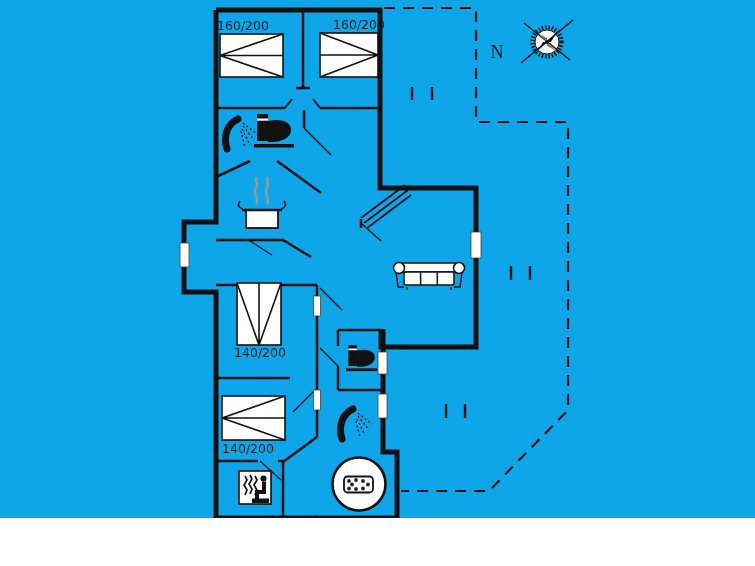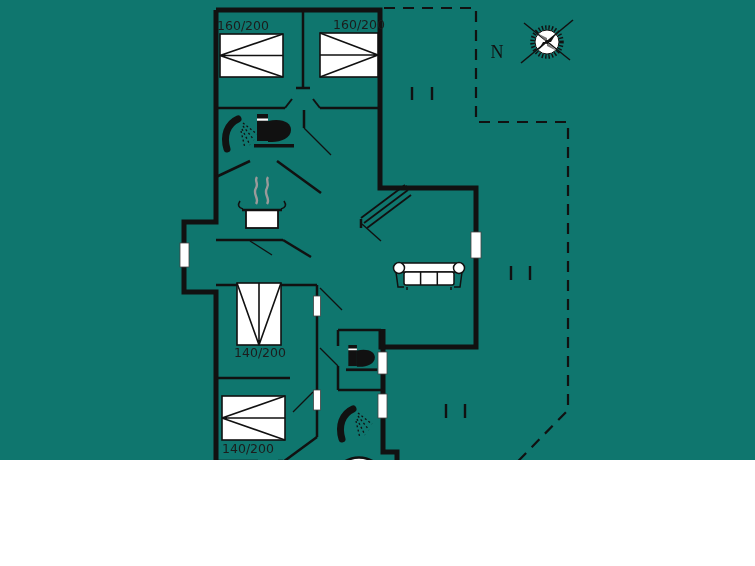--- a/index.html
+++ b/index.html
@@ -1,17 +1,17 @@
 <!DOCTYPE html>
 <html><head>
 <meta charset="utf-8">
 <style>
   html,body{margin:0;padding:0;background:#ffffff;}
   .stage{
-    width:755px;height:460px;position:relative;background:#0f766e;overflow:hidden;
+    width:755px;height:518px;position:relative;background:#0ea5e9;overflow:hidden;
     font-family:"DejaVu Sans","Liberation Sans",sans-serif;
   }
   svg{display:block;}
   .bedlabel{font-family:"DejaVu Sans","Liberation Sans",sans-serif;font-size:12.5px;fill:#1c1c1c;}
   .northlabel{font-family:"Liberation Serif","DejaVu Serif",serif;font-size:18px;fill:#111;}
 </style>
 </head>
 <body>
 
 <div class="stage">

